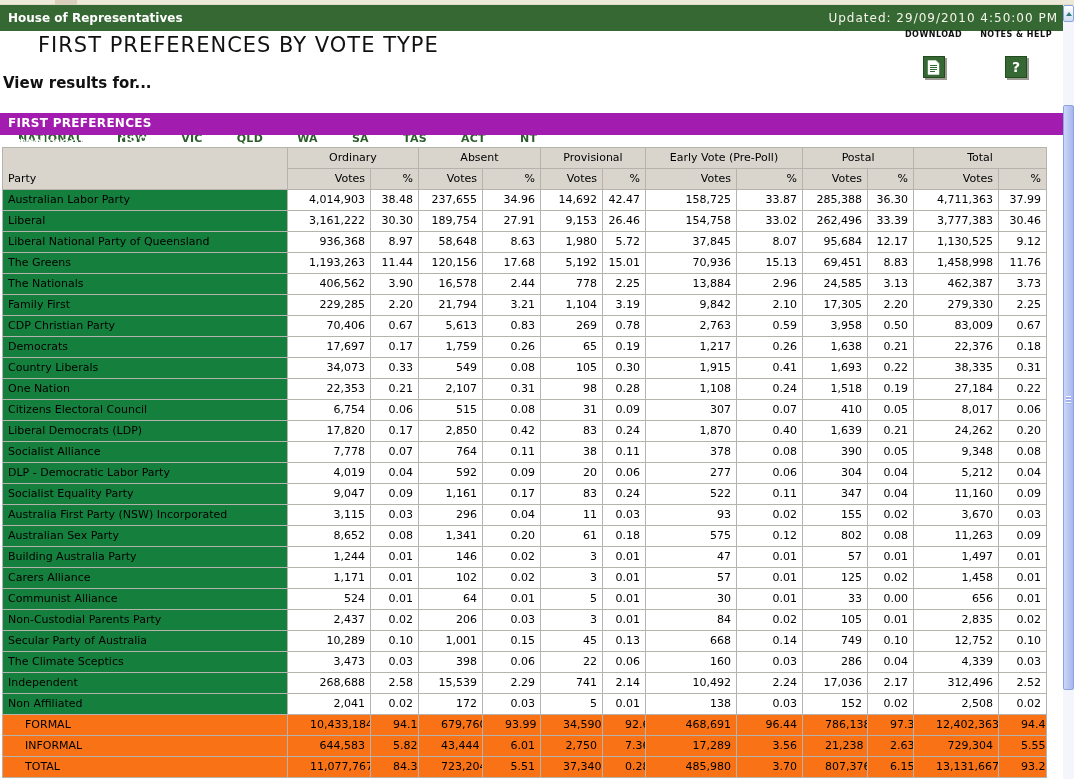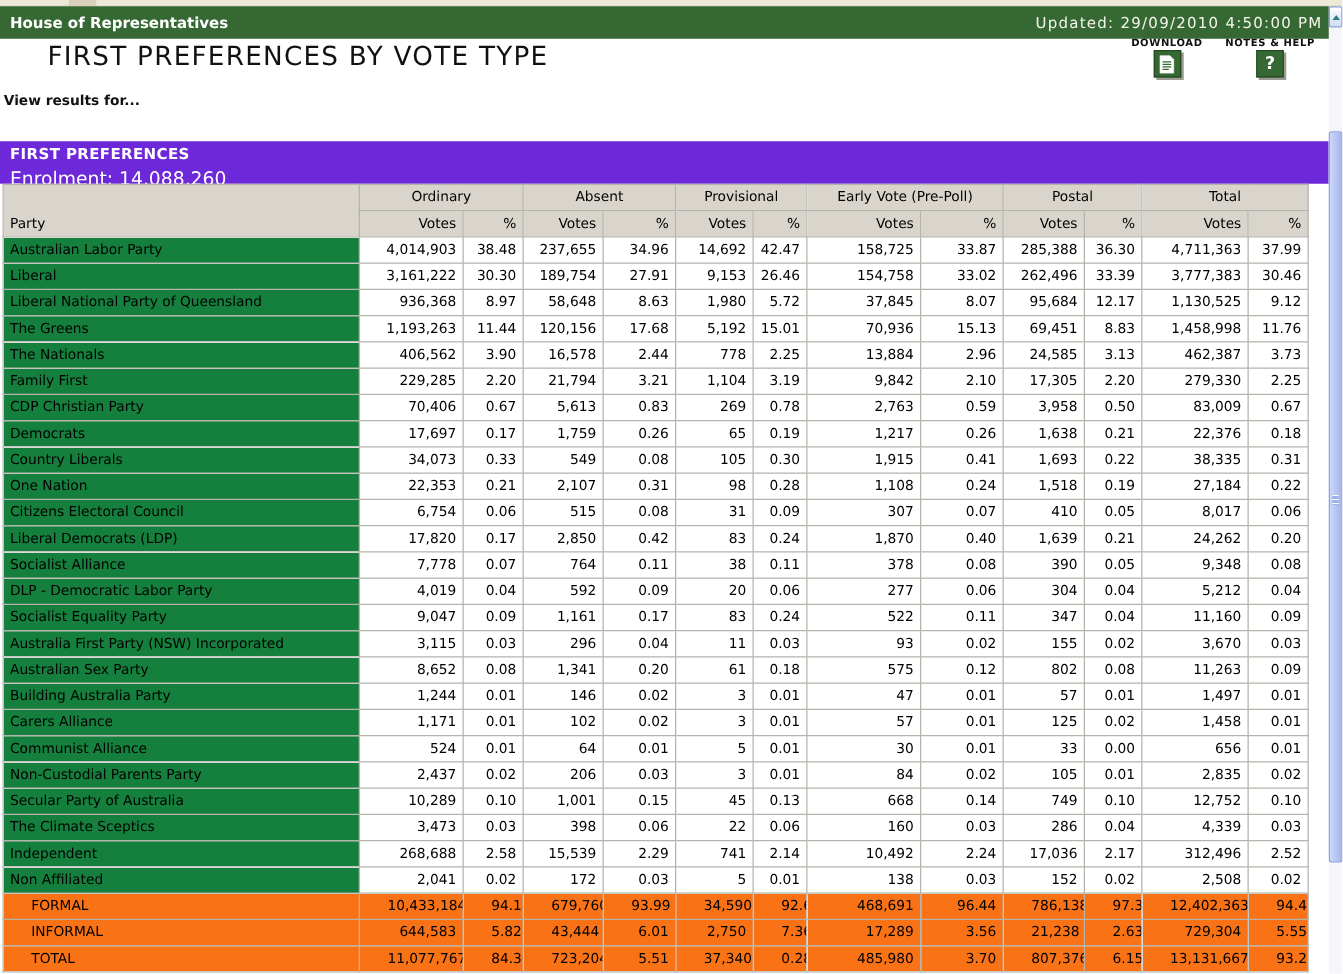--- a/index.html
+++ b/index.html
@@ -16,38 +16,38 @@
     background:#366834; display:flex; align-items:center; justify-content:space-between;
     padding:0 10px 0 8px; }
   .green-bar .app-title { color:#fff; font-weight:bold; font-size:12px; }
   .green-bar .updated { color:#f4f4ea; font-size:12px; letter-spacing:1px; }
 
   .page-title { position:absolute; left:6px; top:33px; font-size:21px; font-weight:normal;
     letter-spacing:1px; color:#111;margin-left:32px; }
 
   .icon-tools { position:absolute; right:22px; top:30px; display:flex; gap:18px; }
   .tool { display:flex; flex-direction:column; align-items:center; cursor:pointer; }
-  .tool .tool-label { font-size:8px; font-weight:bold; letter-spacing:0.5px; margin-bottom:1px; color:#111; }
+  .tool .tool-label { font-size:8px; font-weight:bold; letter-spacing:0.5px; margin-bottom:17px; color:#111; }
   .tool .tool-icon { width:22px; height:22px; background:#366834; border:1px solid #244a20;
     box-shadow:2px 2px 0 #9a9a92; display:flex; align-items:center; justify-content:center; }
   .tool .qmark { color:#fff; font-weight:bold; font-size:14px; line-height:14px; }
 
-  .view-label { position:absolute; left:3px; top:74px; font-size:11px; font-weight:bold; color:#111; }
+  .view-label { position:absolute; left:3px; top:74px; font-size:15px; font-weight:bold; color:#111; }
 
   .radio-row { position:absolute; left:3px; top:92px; display:flex; align-items:center; gap:19px; }
   .radio-item { display:flex; align-items:center; gap:5px; cursor:pointer; }
   .radio-circle { width:10px; height:10px; border-radius:50%; border:1px solid #999;
     background:#f4f4f4; display:inline-block; position:relative; }
   .radio-circle.sel { border:2px solid #000; background:#fff; }
   .radio-circle.sel::after { content:""; position:absolute; left:1px; top:1px; width:4px; height:4px;
     border-radius:50%; background:#000; }
   .radio-label { font-size:11px; font-weight:bold; color:#2c5e2c; letter-spacing:0.3px;margin-top:40px; }
 
-  .section-bar { position:absolute; left:0; top:113px; width:1063px; height:34px;
-    background:#6d28d9; color:#fff; padding:3px 8px; }
+  .section-bar { position:absolute; left:0; top:113px; width:1063px; height:22px;
+    background:#a21caf; color:#fff; padding:3px 8px; }
   .section-bar .sec-title { font-size:12px; font-weight:bold; letter-spacing:0.3px; }
   .section-bar .sec-sub { font-size:15px; margin-top:4px; }
 
   table.results { position:absolute; left:2px; top:147px; width:1044px;
     border-collapse:collapse; table-layout:fixed; font-size:11px; }
   table.results th, table.results td { border:1px solid #b5b3ab; line-height:14px; padding:3px 5px;
     overflow:hidden; white-space:nowrap; }
   table.results thead th { background:#d9d5cd; font-weight:normal; }
   th.group { text-align:center; }
   th.party-h { text-align:left; vertical-align:bottom;margin-top:12px; }

